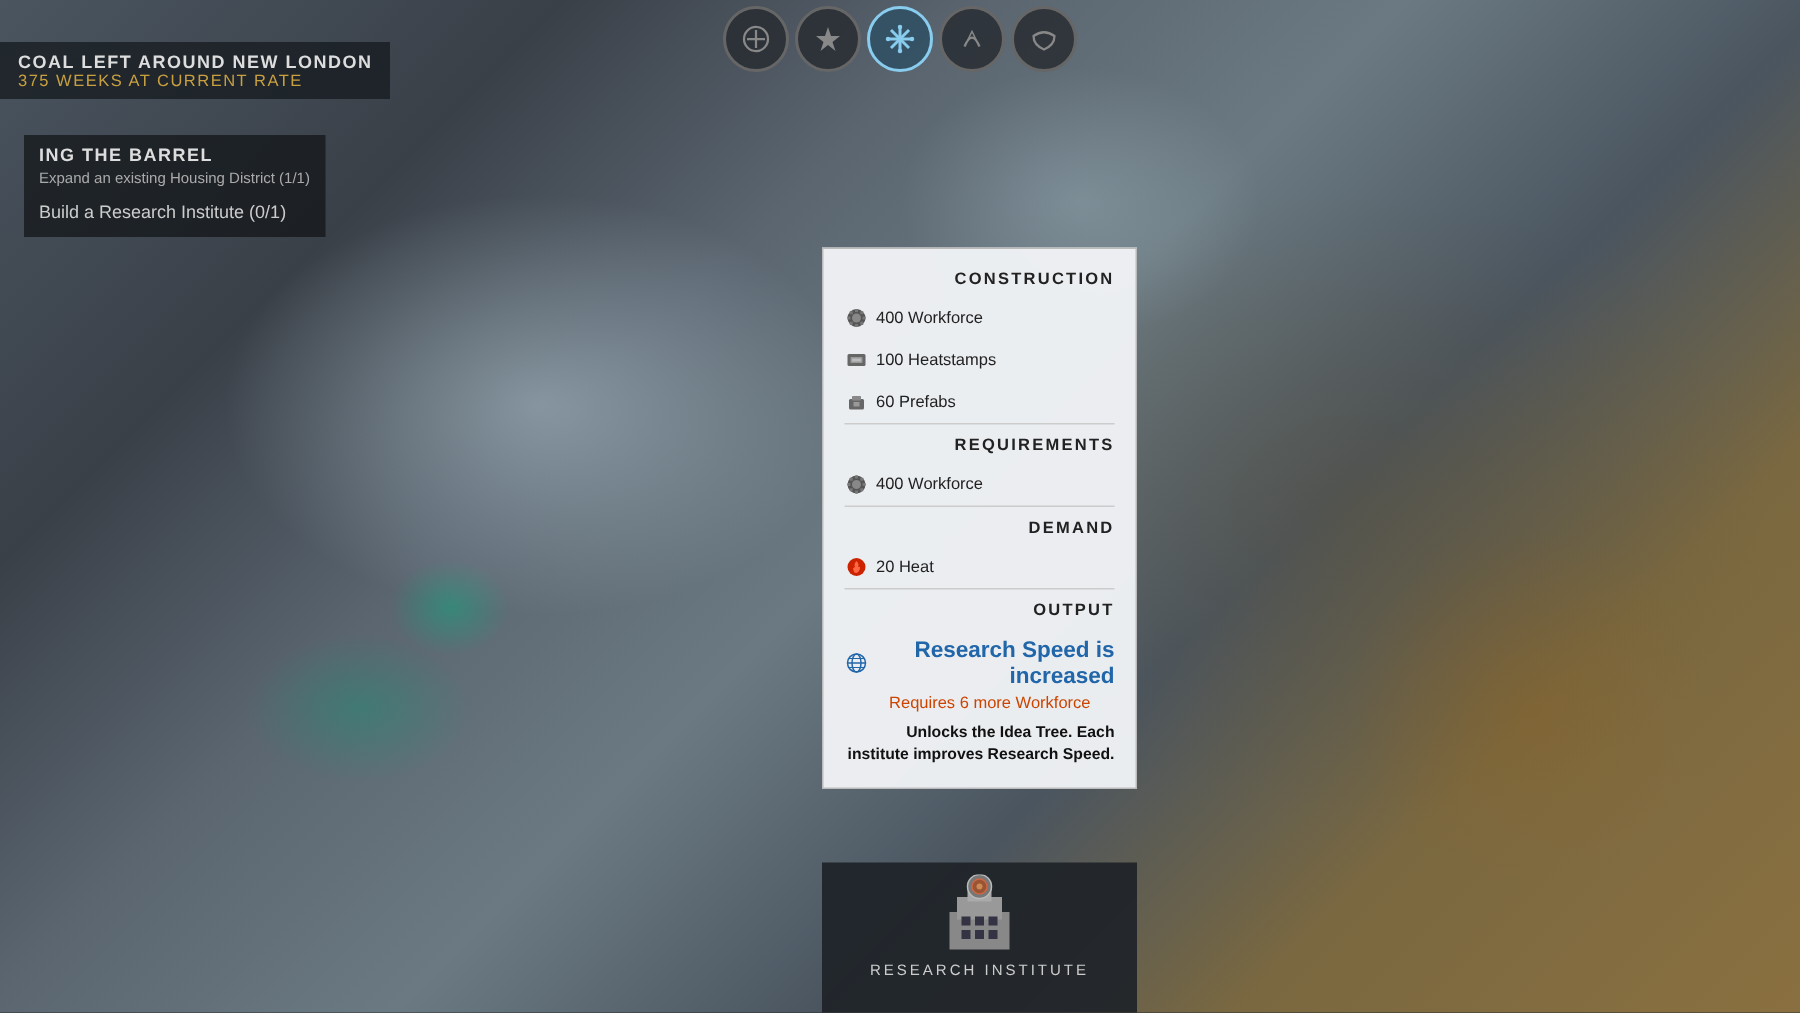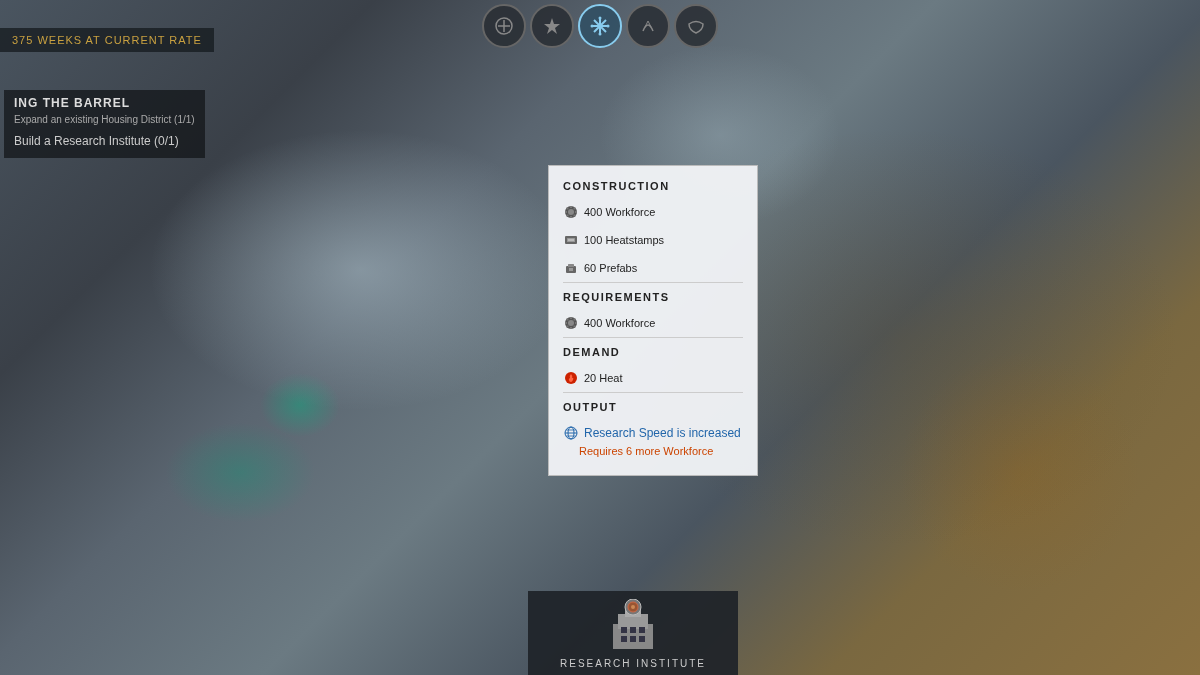--- a/index.html
+++ b/index.html
@@ -89,21 +89,21 @@
       color: #c8a040;
       font-size: 11px;
       letter-spacing: 1px;
       text-transform: uppercase;
     }
 
     
     .left-panel {
       position: absolute;
       top: 90px;
-      left: 4px;
+      left: 16px;
       z-index: 50;
       background: rgba(15,18,22,0.7);
       padding: 6px 10px;
       max-width: 280px;
     }
 
     .task-title {
       color: #dddddd;
       font-size: 12px;
       font-weight: bold;
@@ -128,20 +128,21 @@
     
     .info-panel {
       position: absolute;
       top: 165px;
       left: 548px;
       width: 210px;
       background: rgba(240,242,245,0.97);
       padding: 14px 14px 14px 14px;
       z-index: 200;
       border: 1px solid #bbb;
+      text-align: right;
     }
 
     .section-header {
       font-size: 11px;
       font-weight: bold;
       letter-spacing: 1.5px;
       text-transform: uppercase;
       color: #222;
       margin-bottom: 6px;
       margin-top: 8px;
@@ -173,22 +174,23 @@
       color: #222;
     }
 
     .divider {
       height: 1px;
       background: #ccc;
       margin: 6px 0;
     }
 
     .output-text {
-      font-size: 12px;
+      font-size: 15px;
       color: #2266aa;
+      font-weight: bold;
     }
 
     .warning-text {
       font-size: 11px;
       color: #cc4400;
       margin: 4px 16px;
     }
 
     .description-text {
       font-size: 10.5px;
@@ -202,27 +204,27 @@
       color: #111;
       font-weight: bold;
       line-height: 1.45;
       margin-top: 6px;
     }
 
     
     .building-bottom {
       position: absolute;
       bottom: 0;
-      left: 528px;
+      left: 548px;
       width: 210px;
       background: rgba(30,35,40,0.92);
       display: flex;
       flex-direction: column;
       align-items: center;
-      padding: 8px 10px 6px;
+      padding: 8px 10px 22px;
       z-index: 200;
       text-align: center;
     }
 
     .building-icon-container {
       width: 60px;
       height: 55px;
       position: relative;
       margin-bottom: 4px;
     }
@@ -273,20 +275,21 @@
     </svg>
   </div>
   <div class="nav-btn">
     <svg width="20" height="20" viewBox="0 0 20 20">
       <path d="M3 8 Q10 3 17 8 Q17 14 10 17 Q3 14 3 8 Z" stroke="#888" stroke-width="1.5" fill="none"></path>
     </svg>
   </div>
 </div>
 
 <div class="top-left-info">
+  <div class="coal-title">COAL LEFT AROUND NEW LONDON</div>
   <div class="coal-rate">375 WEEKS AT CURRENT RATE</div>
 </div>
 
 <div class="left-panel">
   <div class="task-title">ING THE BARREL</div>
   <div class="task-subtitle">Expand an existing Housing District (1/1)</div>
   <div class="task-item">Build a Research Institute (0/1)</div>
 </div>
 
 <div class="info-panel">
@@ -382,20 +385,21 @@
         <line x1="2" y1="4" x2="12" y2="4" stroke="#2266aa" stroke-width="0.8"></line>
         <line x1="2" y1="10" x2="12" y2="10" stroke="#2266aa" stroke-width="0.8"></line>
       </svg>
     </div>
     <span class="output-text">Research Speed is increased</span>
   </div>
 
   <div class="warning-text">Requires 6 more Workforce</div>
 
 
+  <div class="bold-description">Unlocks the Idea Tree. Each institute improves Research Speed.</div>
 
 </div>
 
 <div class="building-bottom">
   <div class="building-icon-container">
     <svg width="60" height="55" viewBox="0 0 60 55">
 
       <rect x="10" y="25" width="40" height="25" fill="#888"></rect>
       <rect x="15" y="15" width="30" height="15" fill="#999"></rect>
       <rect x="22" y="8" width="16" height="10" fill="#aaa"></rect>

